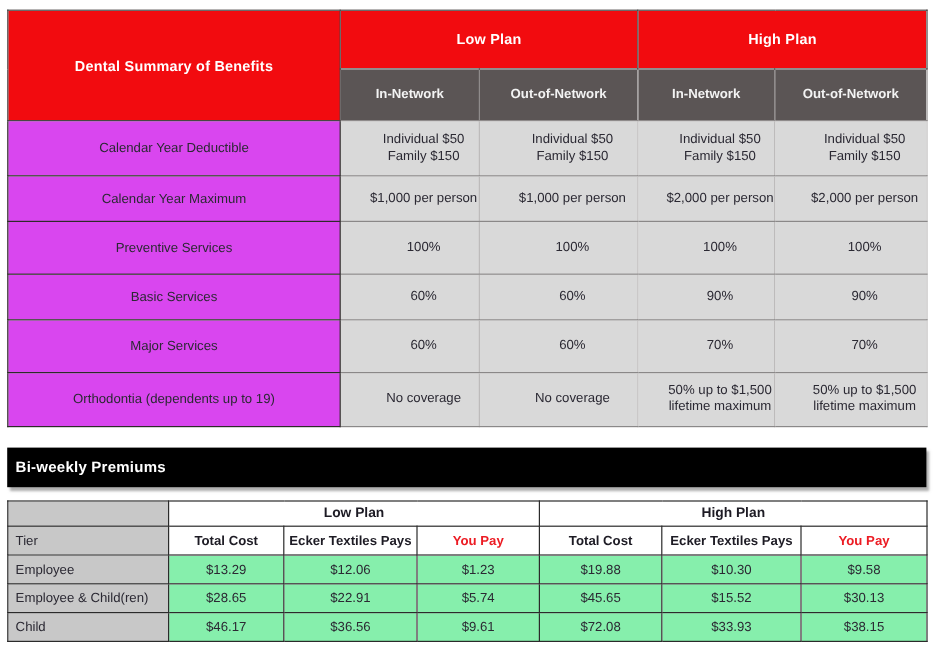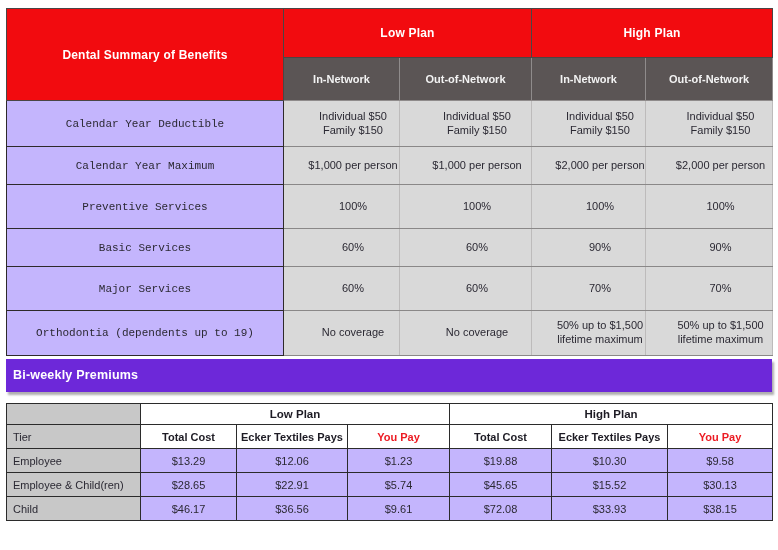--- a/index.html
+++ b/index.html
@@ -25,60 +25,59 @@
     letter-spacing: .2px;
   }
   .benefits .subhead {
     background: #5b5555;
     color: #f3f3f3;
     font-weight: bold;
     border: 1px solid #8f8b8b;
     border-top-color: #4a4545;
   }
   .benefits .label-cell {
-    background: #c4b5fd;
+    background: #d946ef;
     border: 1px solid #2e2a2a;
     color: #2b2933;
-    font-family: Liberation Mono, monospace;
   }
   .benefits .data-cell {
     background: #d9d9d9;
     border-top: 1px solid #8a8888;
     border-bottom: 1px solid #8a8888;
     border-left: 1px solid #bdbbbb;
     border-right: 1px solid #bdbbbb;
     white-space: pre-line;
     line-height: 1.25;
     padding-left: 23px;
   }
   .benefits { border: 1px solid #2e2a2a; }
 
   
   .banner {
-    margin-top: 3px;
+    margin-top: 17px;
     width: 766px;
     height: 33px;
-    background: #6d28d9;
+    background: #000000;
     color: #ffffff;
     font-weight: bold;
     font-size: 12.5px;
     line-height: 33px;
     padding-left: 7px;
     letter-spacing: .2px;
     box-shadow: 2px 3px 2px rgba(95,95,95,0.5);
   }
 
   
   .premiums { margin-top: 11px; font-size: 11px; border: 1px solid #2b2b2b; }
   .premiums td { border: 1px solid #2b2b2b; background: #ffffff; }
   .premiums .gray-cell { background: #c8c8c8; text-align: left; padding-left: 6px; }
   .premiums .plan-head { font-weight: bold; font-size: 11.5px; color: #1d1b24; }
   .premiums .col-head { font-weight: bold; font-size: 11px; color: #1d1b24; }
   .premiums .you-pay { color: #ec1b23; }
-  .premiums .money { background: #c4b5fd; }
+  .premiums .money { background: #86efac; }
 </style>
 </head>
 <body>
 
 <div class="page">
 
   <table class="benefits">
     <colgroup>
       <col style="width:277px">
         <col style="width:116px">

